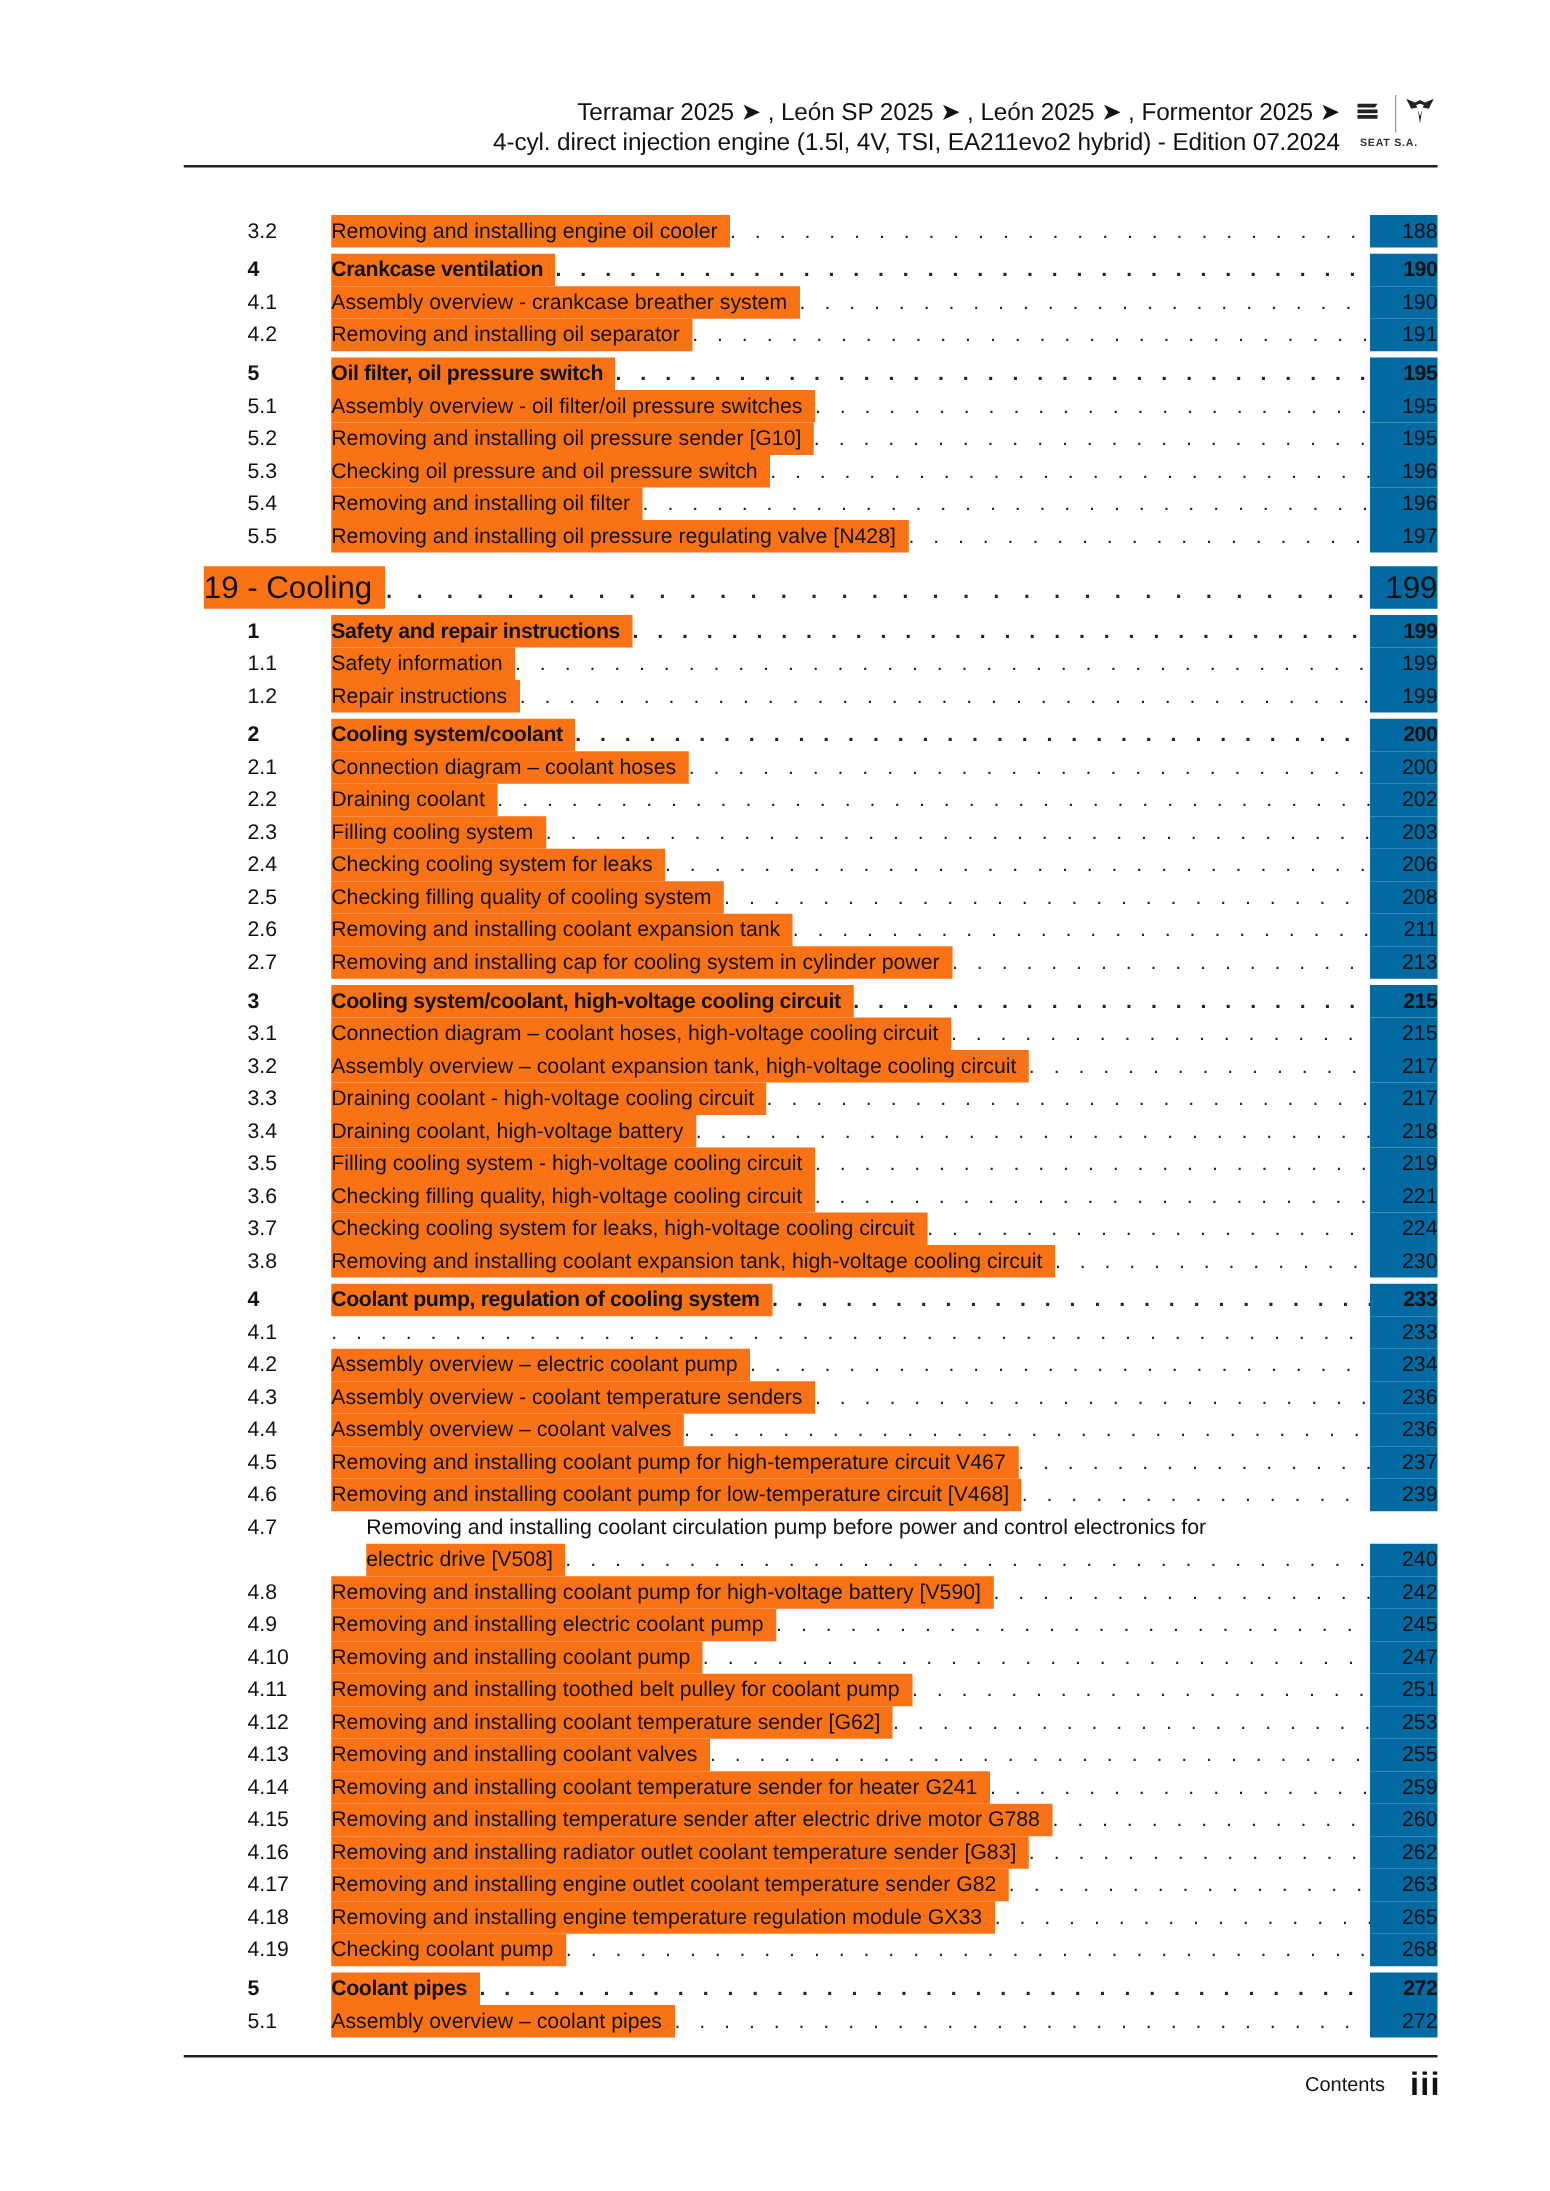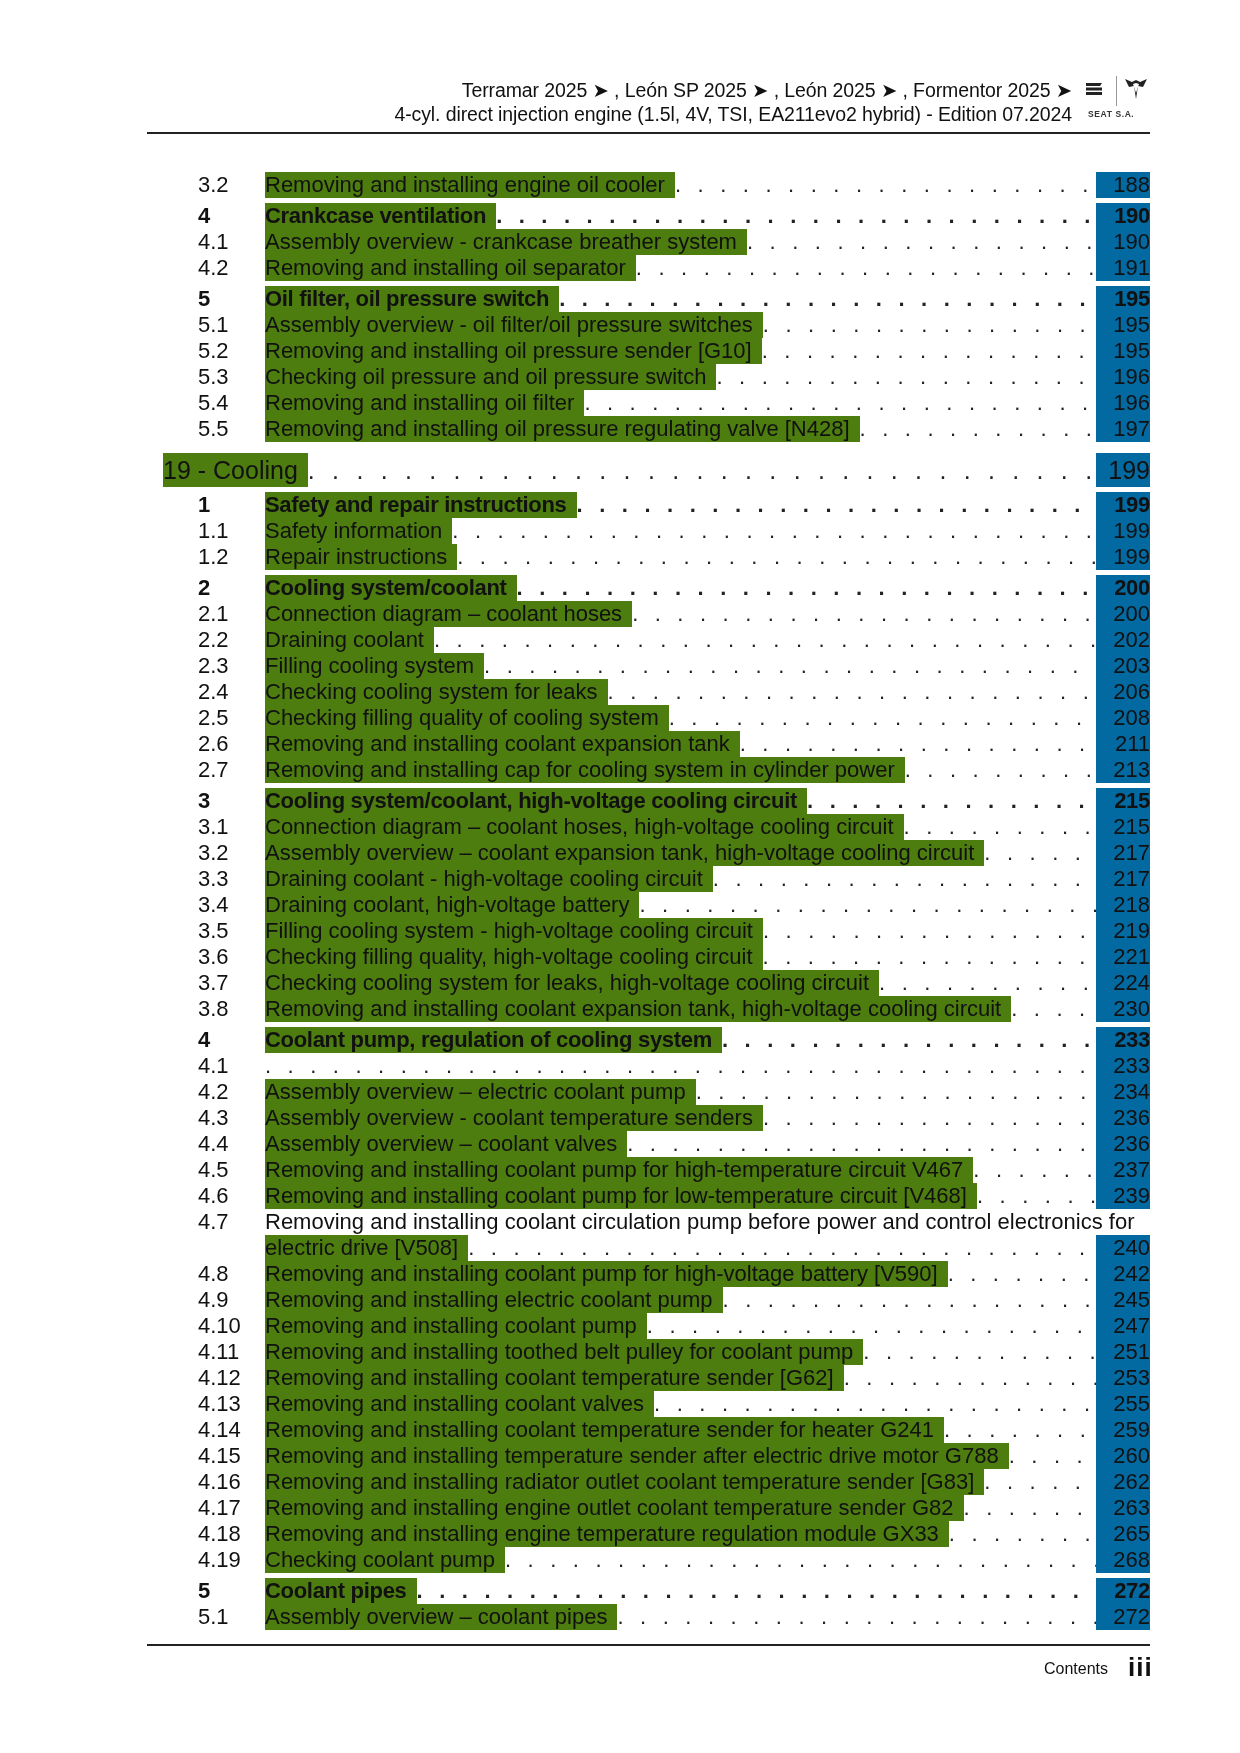--- a/index.html
+++ b/index.html
@@ -10,32 +10,32 @@
   .header .line2 { font-size: 19.5px; line-height: 24px; letter-spacing: -0.1px; }
   .logos { position: absolute; left: 1082px; top: 76px; width: 70px; height: 48px; }
   .seat-mark { position: absolute; left: 3px; top: 6px; width: 18px; height: 14px; }
   .logo-divider { position: absolute; left: 34px; top: 0px; width: 1px; height: 30px; background: #999; }
   .cupra-mark { position: absolute; left: 42px; top: 2px; width: 24px; height: 22px; }
   .seat-sa { position: absolute; left: 6px; top: 33px; font-size: 8.5px; letter-spacing: 0.6px; color: #333; font-weight: bold; white-space: nowrap; }
   .rule-top { position: absolute; left: 147px; top: 132px; width: 1003px; height: 2px; background: #222; }
   .rule-bottom { position: absolute; left: 147px; top: 1644px; width: 1003px; height: 2px; background: #222; }
 
   .toc { position: absolute; left: 147px; top: 172px; width: 1003px; }
-  .row { position: relative; height: 26px; line-height: 26px; font-size: 22px; display: flex; align-items: baseline; }
+  .row { position: relative; height: 26px; line-height: 26px; font-size: 17px; display: flex; align-items: baseline; }
   .row .num { position: absolute; left: 51px; top: 0; }
   .row .title-wrap { position: absolute; left: 118px; right: 0; top: 0; display: flex; }
-  .row .title { white-space: nowrap; padding-right: 10px; background: #4d7c0f; }
+  .row .title { white-space: nowrap; padding-right: 10px; background: #f97316; }
   .row .leader { flex: 1; overflow: hidden; white-space: nowrap; letter-spacing: 5.2px; color: #222; }
   .row .page { min-width: 48px; text-align: right; padding-left: 6px; background: #0369a1; }
   .row.group { margin-top: 5px; font-weight: bold; }
   .row.group .title, .row.group .page, .row.group .num { letter-spacing: -0.3px; }
   .row.chapter { height: 34px; line-height: 34px; font-size: 25px; margin-top: 11px; margin-bottom: 4px; }
   .row.chapter .title-wrap { left: 16px; }
   .row.two-line { height: 52px; }
-  .row.two-line .title-wrap { flex-direction: column; }
+  .row.two-line .title-wrap { flex-direction: column; margin-left: 28px; }
   .row.two-line .l1 { white-space: nowrap; height: 26px; }
   .row.two-line .l2wrap { display: flex; height: 26px; }
 
   .footer-label { position: absolute; left: 1044px; top: 1660px; font-size: 16px; text-align: right; }
   .footer-page { position: absolute; left: 1128px; top: 1652px; font-size: 26px; font-weight: bold; letter-spacing: 1px; }
 </style>
 </head>
 <body>
 
 <div class="header">

